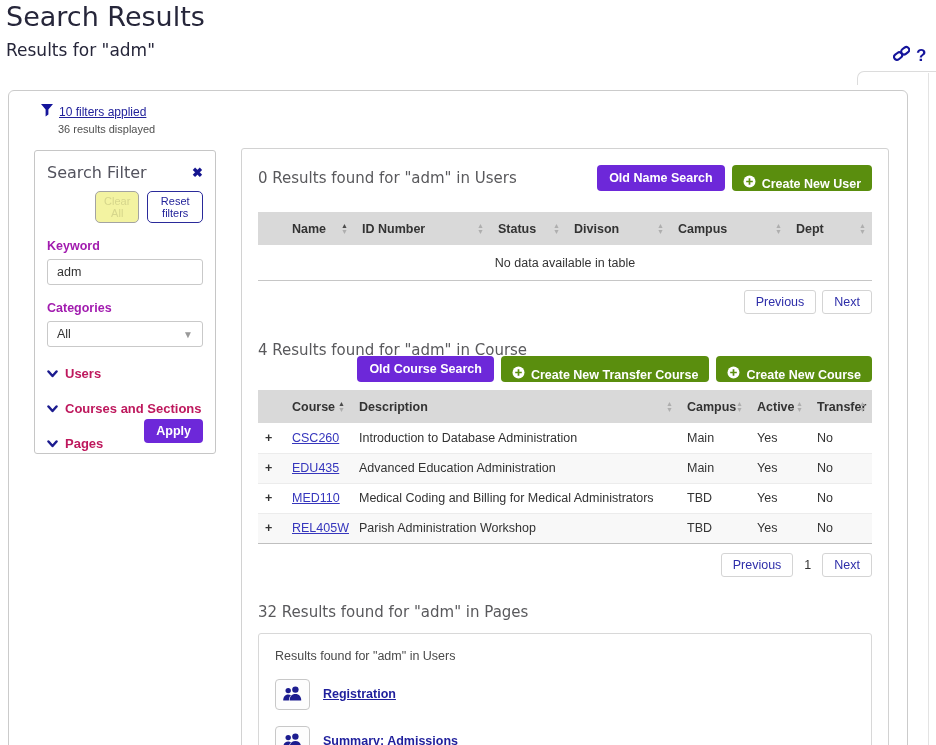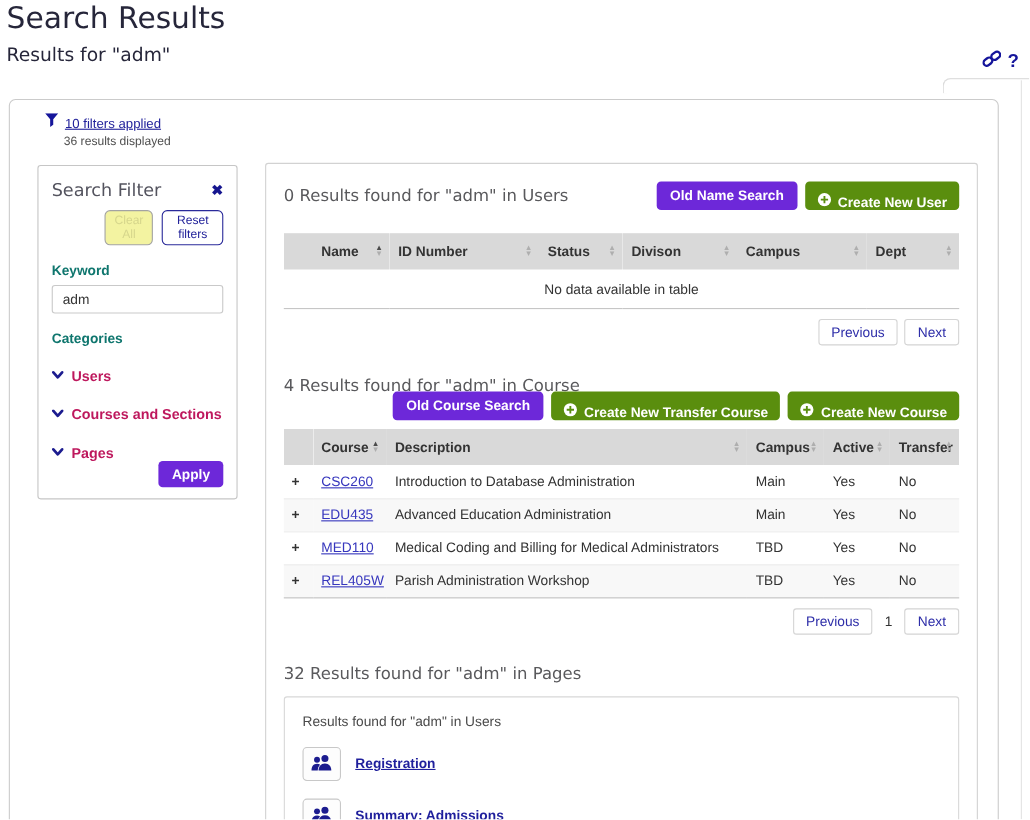--- a/index.html
+++ b/index.html
@@ -31,21 +31,21 @@
   .sidebar { position:absolute; left:25px; top:59px; width:182px; height:304px;
     border:1px solid #c6c6c6; border-radius:3px; padding:12px; background:#fff; }
   .sb-title-row { display:flex; justify-content:space-between; align-items:center; }
   .sb-title { font-size:16px; color:#53535e; font-family:"DejaVu Sans", sans-serif; }
   .sb-close { font-size:13px; font-weight:bold; color:#15158f; cursor:pointer; }
   .sb-btn-row { display:flex; gap:8px; margin-top:9px; }
   .btn-clear { font-size:11px; padding:3px 8px; background:#f3f3a1; border:1px solid #a3a3a3;
     border-radius:5px; color:#d6d68c; cursor:pointer;margin-left:48px; }
   .btn-reset { font-size:11px; padding:3px 8px; background:#fff; border:1px solid #2a2a9a;
     border-radius:5px; color:#23239a; cursor:pointer; }
-  .sb-label { margin-top:16px; font-size:12.5px; font-weight:bold; color:#0f766e; }
+  .sb-label { margin-top:16px; font-size:12.5px; font-weight:bold; color:#a21caf; }
   .sb-input { margin-top:6px; width:100%; height:26px; border:1px solid #c9c9c9; border-radius:3px;
     padding:0 9px; font-size:12.5px; color:#333; font-family:"Liberation Sans", sans-serif; }
   .sb-select { margin-top:6px; width:100%; height:26px; border:1px solid #c9c9c9; border-radius:3px;
     padding:0 9px; display:flex; justify-content:space-between; align-items:center;
     font-size:12.5px; color:#333; cursor:pointer; background:#fff; }
   .sb-select .caret { color:#999; font-size:10px; }
   .sb-section { margin-top:17px; display:flex; align-items:center; gap:7px; cursor:pointer; }
   .sb-section-label { font-size:13px; font-weight:bold; color:#be185d; }
   .btn-apply { position:absolute; right:12px; bottom:10px; background:#6d28d9; color:#fff;
     font-size:12.5px; font-weight:bold; padding:5px 12px; border:none; border-radius:4px; cursor:pointer; }
@@ -135,20 +135,24 @@
         <span class="sb-title">Search Filter</span>
         <span class="sb-close">✖</span>
       </div>
       <div class="sb-btn-row">
         <button class="btn-clear">Clear All</button>
         <button class="btn-reset">Reset filters</button>
       </div>
       <div class="sb-label">Keyword</div>
       <input class="sb-input" type="text" value="adm" style="">
       <div class="sb-label">Categories</div>
+      <div class="sb-select">
+        <span>All</span>
+        <span class="caret">▼</span>
+      </div>
       <div class="sb-section">
         <span>
           <svg width="11" height="8" viewBox="0 0 11 8">
               <path fill="none" stroke="#1c1c8f" stroke-width="2.5" stroke-linecap="round" stroke-linejoin="round" d="M1.5 1.5 5.5 6 9.5 1.5"></path>
             </svg>
         </span>
         <span class="sb-section-label">Users</span>
       </div>
       <div class="sb-section">
         <span>

